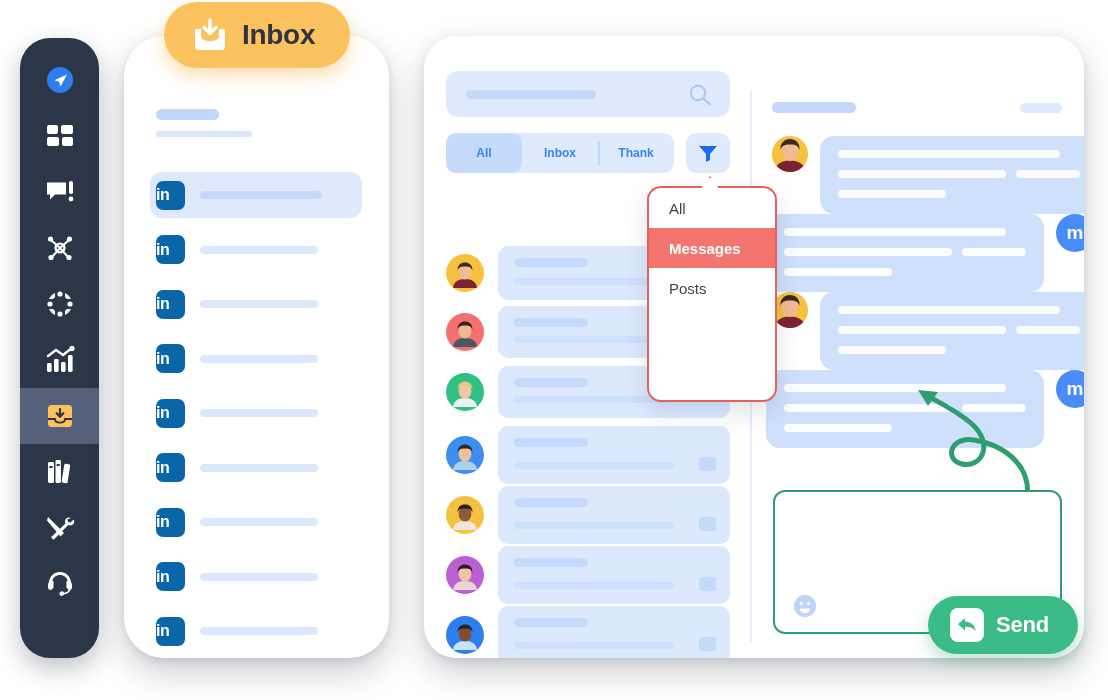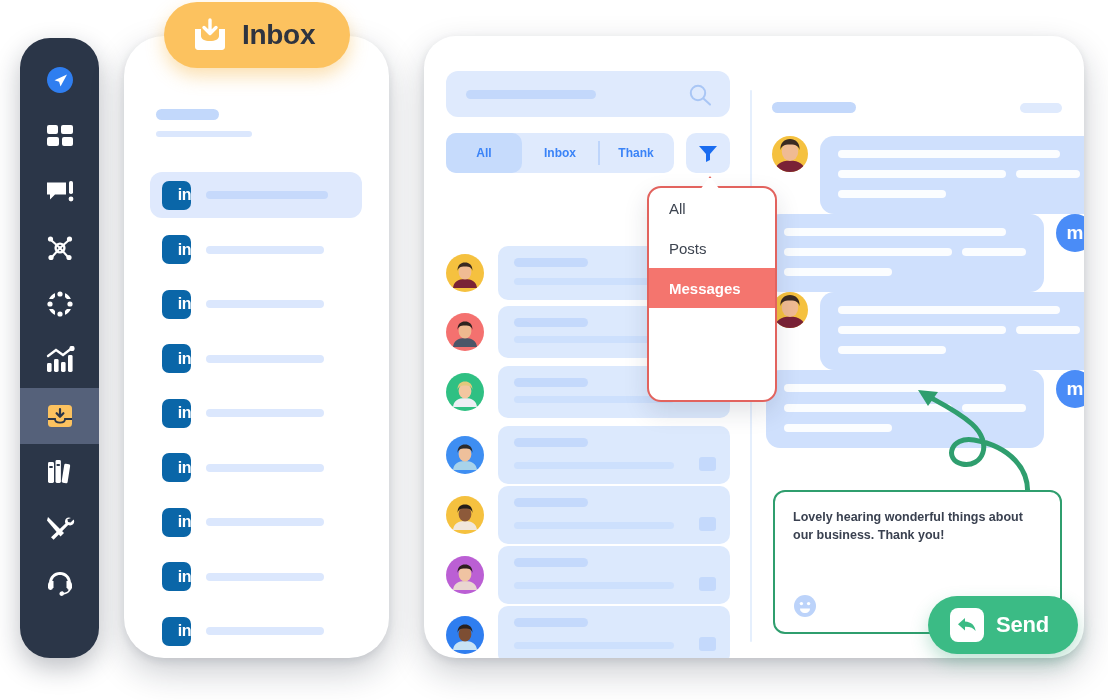--- a/index.html
+++ b/index.html
@@ -31,21 +31,21 @@
   .phone{
     position:absolute;left:124px;top:36px;width:265px;height:622px;
     background:#ffffff;border-radius:40px;
     box-shadow:0 14px 34px rgba(20,28,45,.22), 0 3px 8px rgba(20,28,45,.10);
   }
   .phone-inner{position:absolute;inset:0;border-radius:40px;overflow:hidden;}
   .ph-title{position:absolute;left:32px;top:73px;width:63px;height:11px;border-radius:6px;background:#c2d8fb;}
   .ph-sub{position:absolute;left:32px;top:95px;width:96px;height:6px;border-radius:4px;background:#dbe7fd;}
   .li-row{position:absolute;left:26px;width:212px;height:46px;display:flex;align-items:center;}
   .li-row.sel{background:#dfe9fd;border-radius:12px;}
-  .li-badge{width:29px;height:29px;border-radius:7px;background:#0a66a8;display:flex;align-items:center;justify-content:flex-end;margin-left:12px;}
+  .li-badge{width:29px;height:29px;border-radius:7px;background:#0a66a8;display:flex;align-items:center;justify-content:flex-start;margin-left:6px;}
   .li-badge span{color:#fff;font-size:16px;font-weight:bold;line-height:1;font-family:"Liberation Sans",sans-serif;letter-spacing:-.5px;}
   .li-line{height:8px;border-radius:5px;background:#dbe7fd;margin-left:15px;}
   .li-row.sel .li-line{background:#c6d9fb;}
 
   
   .inbox-pill{
     position:absolute;left:164px;top:2px;width:186px;height:66px;
     background:#fcc25f;border-radius:33px;
     display:flex;align-items:center;gap:12px;padding-left:26px;box-sizing:border-box;
     box-shadow:0 8px 18px rgba(246,180,70,.42);
@@ -492,21 +492,20 @@
 
     </div>
   </div>
 
   <svg class="arrow-svg" width="175" height="145" viewBox="0 0 175 145">
     <path d="M137 140 C 142 108, 118 86, 84 80 C 60 76, 54 100, 72 104 C 92 108, 104 84, 82 64 C 66 50, 48 42, 34 34" fill="none" stroke="#2f9e6e" stroke-width="5" stroke-linecap="round"></path>
     <path d="M28 30 L48 32 L38 46 Z" fill="#2f9e6e"></path>
   </svg>
 
   <div class="reply">
-    <div class="txt">Lovely hearing wonderful things about our business. Thank you!</div>
     <svg class="emo" viewBox="0 0 24 24">
       <circle cx="12" cy="12" r="11" fill="#bcd3fa"></circle>
       <circle cx="8.4" cy="9.6" r="1.7" fill="#fff"></circle>
       <circle cx="15.6" cy="9.6" r="1.7" fill="#fff"></circle>
       <path d="M7 14.4h10c0 2.8-2.3 4.6-5 4.6s-5-1.8-5-4.6z" fill="#fff"></path>
     </svg>
   </div>
 
   <div class="sendbtn">
     <span class="sq">
@@ -516,22 +515,22 @@
     </span>
     <span class="lbl">Send</span>
   </div>
 
   <div class="dd-arrow"></div>
   <div class="dd">
     <div id="dd-items">
         <div class="dd-item">
           <span>All</span>
         </div>
+        <div class="dd-item sel">
+          <span>Messages</span>
+        </div>
         <div class="dd-item">
           <span>Posts</span>
         </div>
-        <div class="dd-item sel">
-          <span>Messages</span>
-        </div>
       </div>
   </div>
 
 </div>
 
 </body></html>

